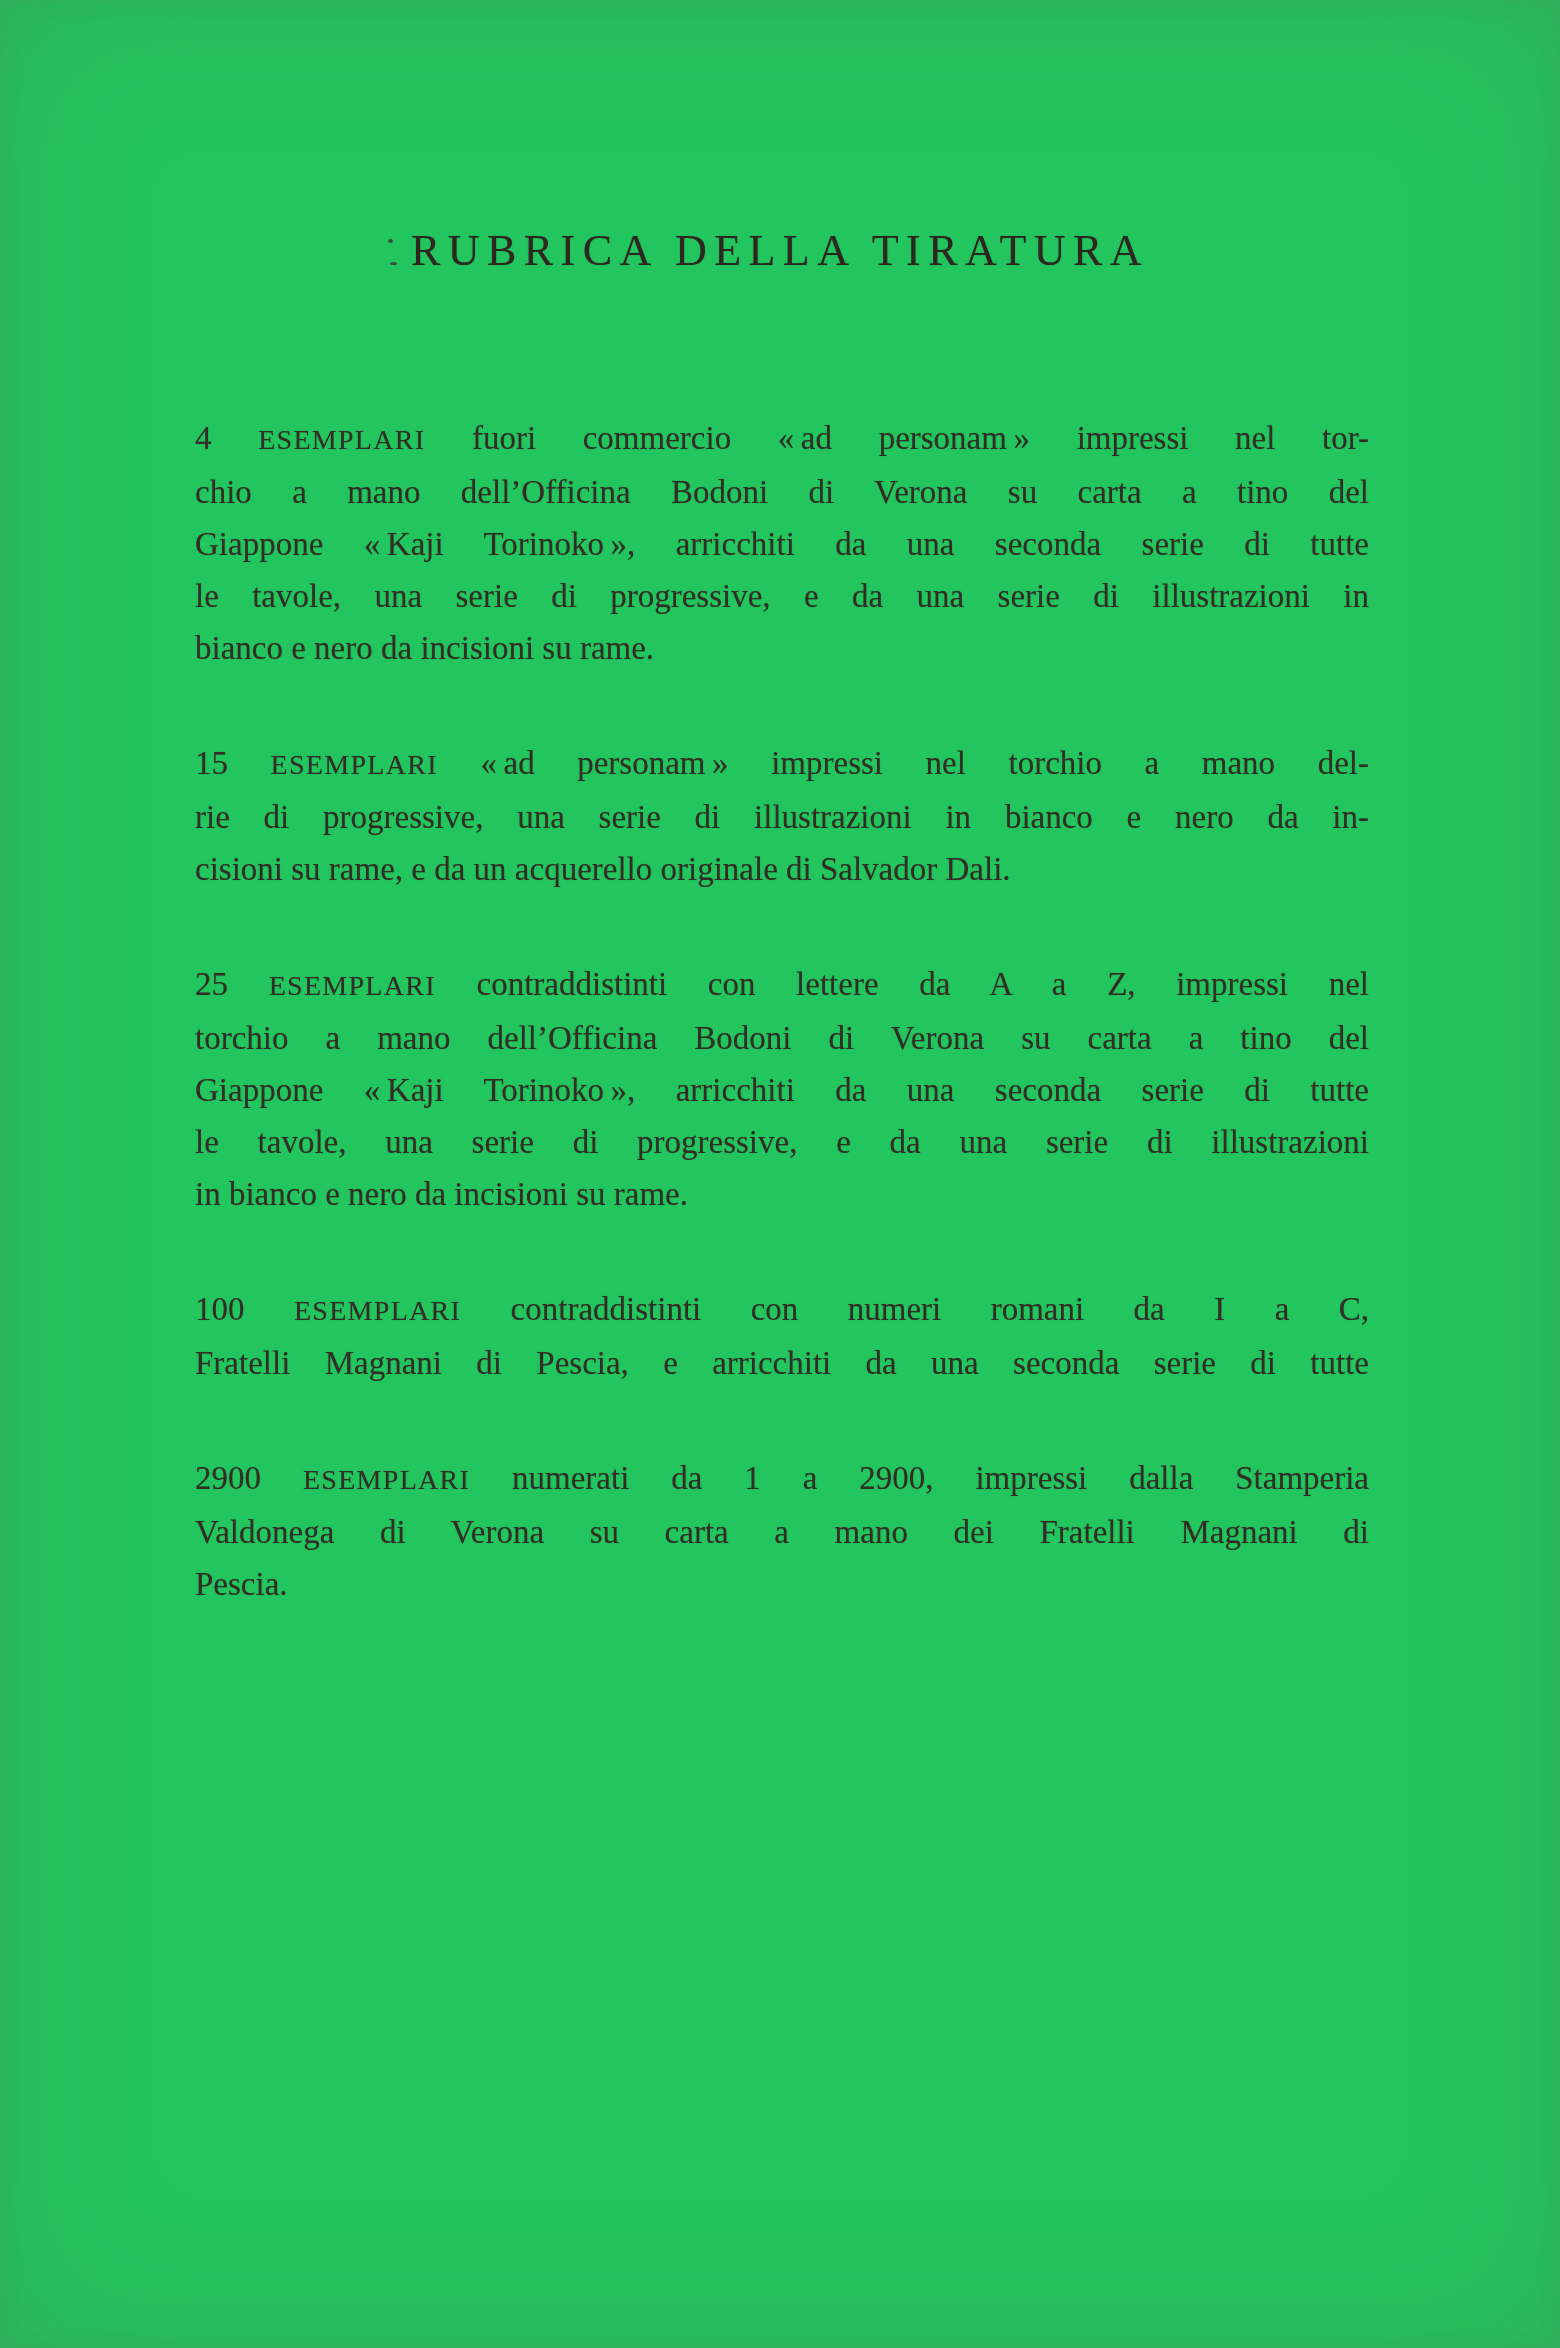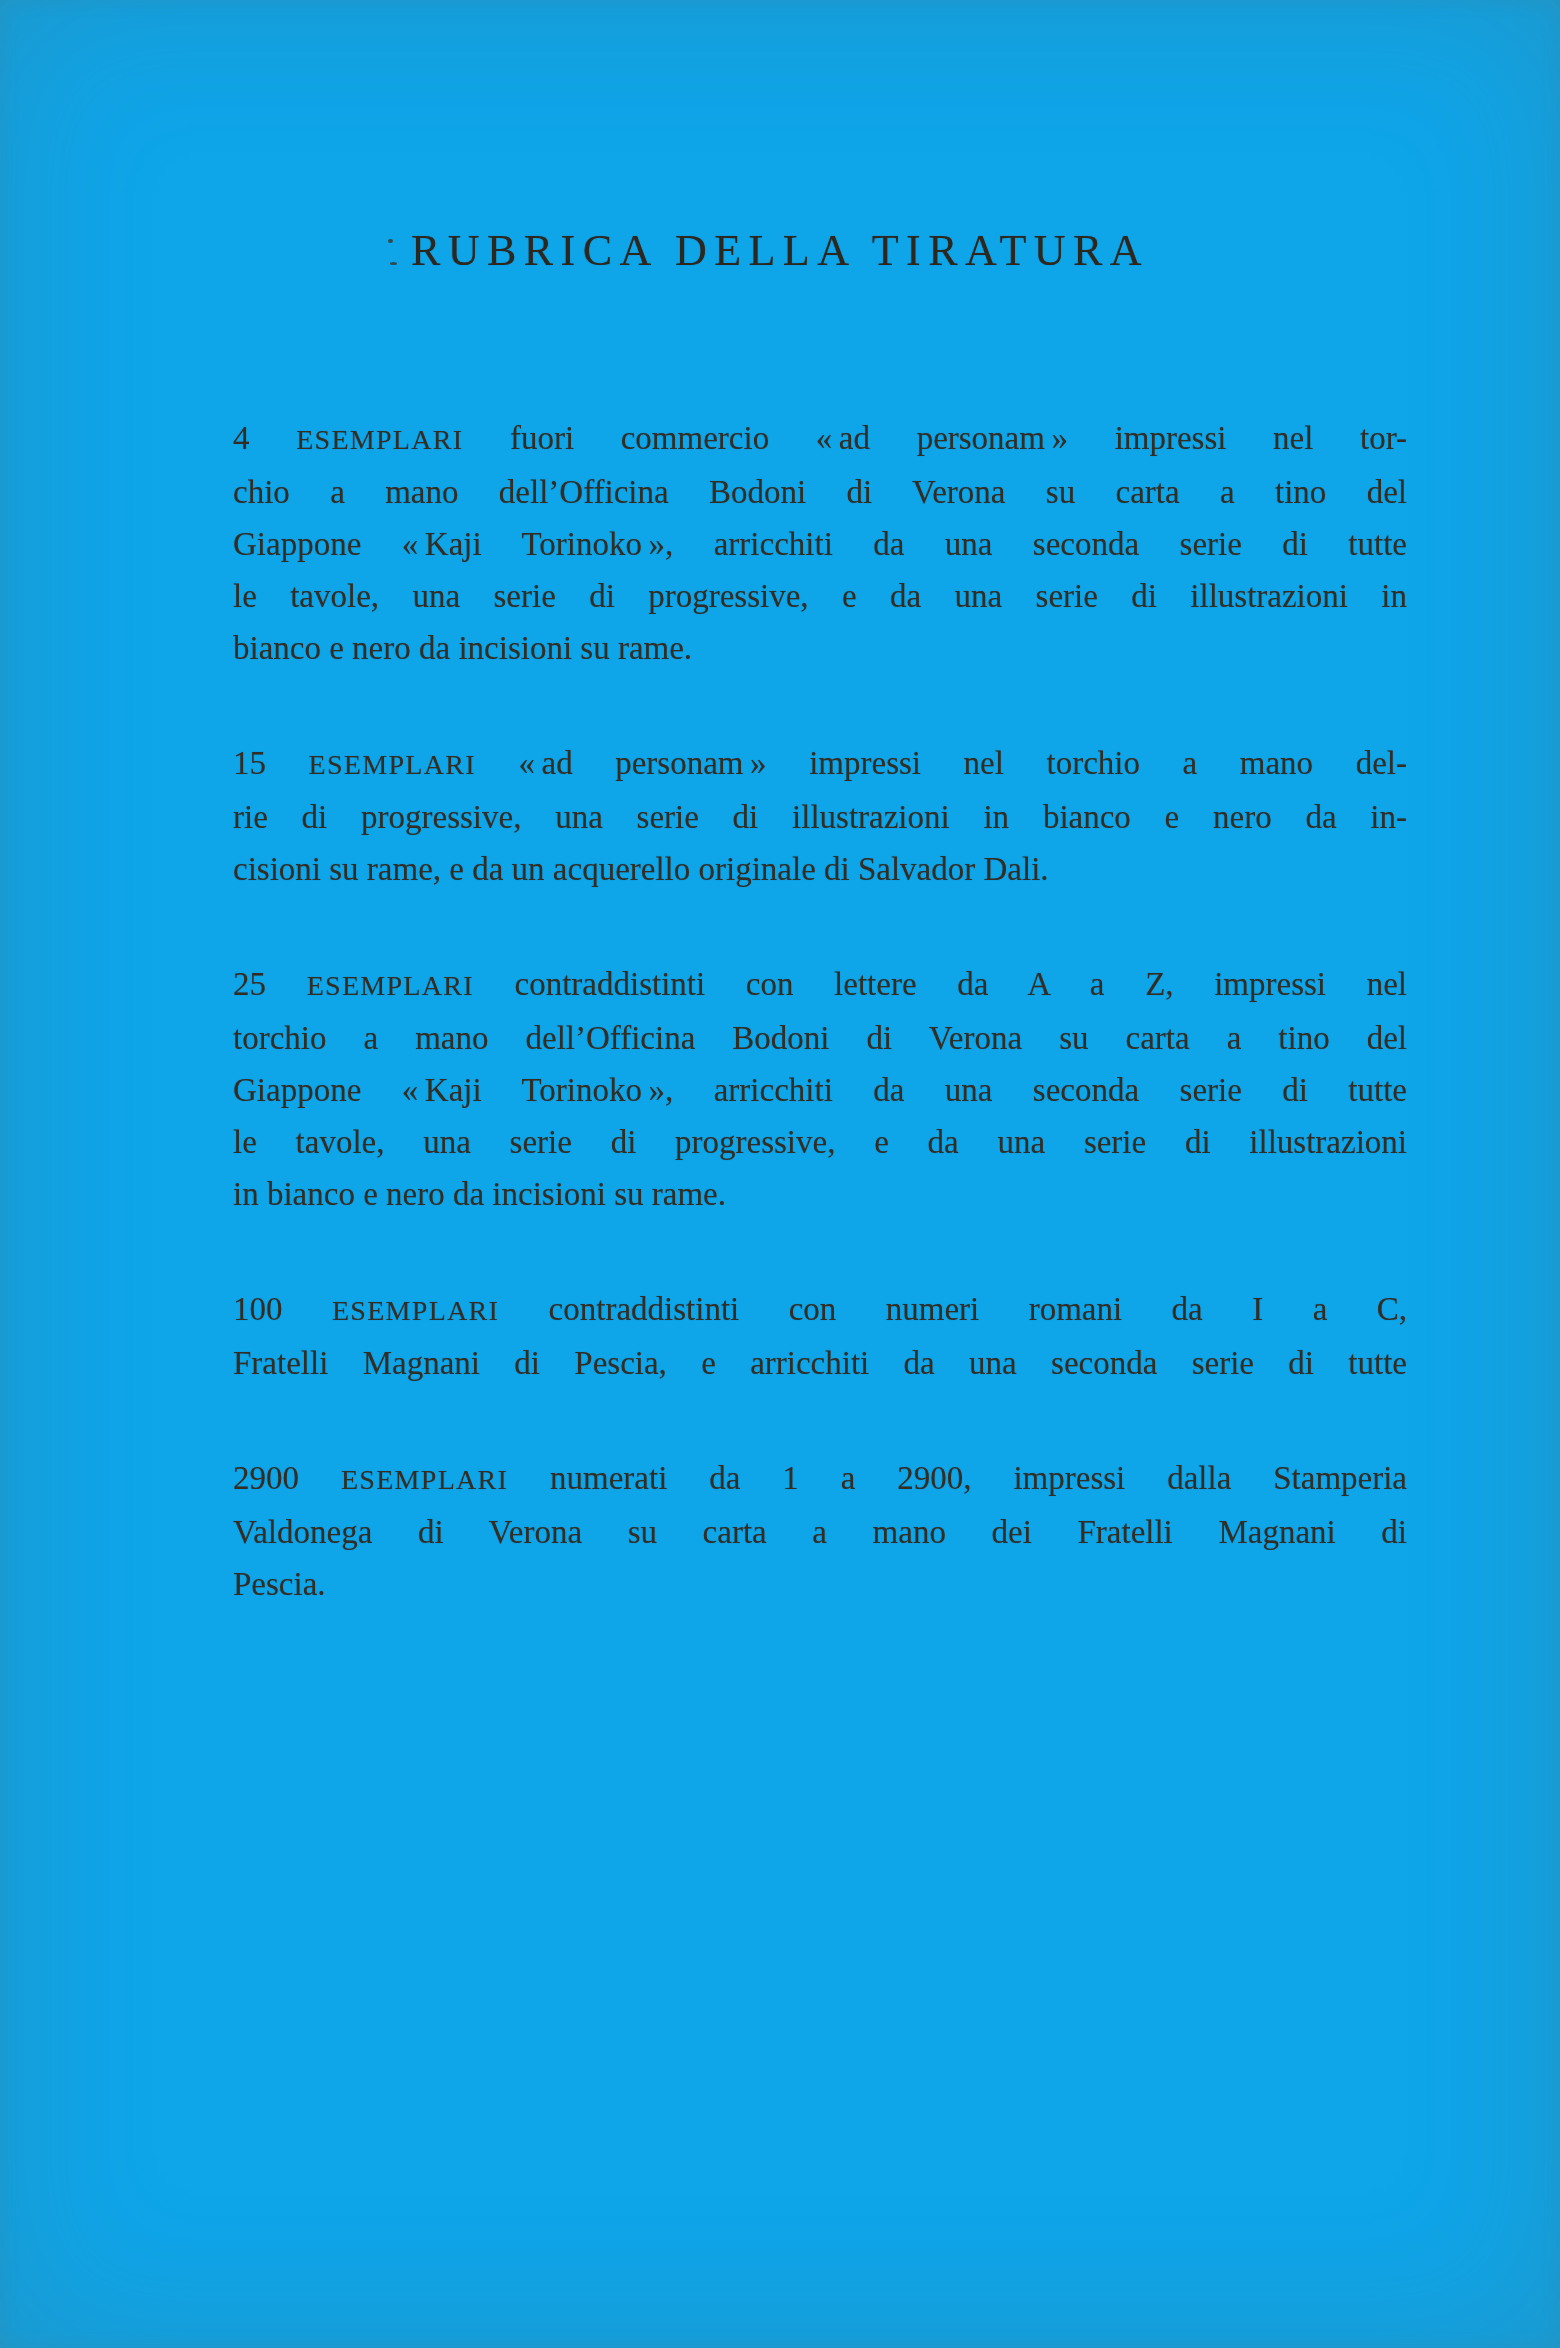--- a/index.html
+++ b/index.html
@@ -1,20 +1,20 @@
 <!DOCTYPE html>
 <html><head>
 <meta charset="utf-8">
 <style>
   html,body{margin:0;padding:0;}
   body{background:#c9c4b6;}
   .page{
     position:relative;
     width:1560px;height:2348px;
-    background:#0ea5e9;
+    background:#22c55e;
     font-family:"Liberation Serif", serif;
     color:#322d25;
     overflow:hidden;
   }
   
   .page::before{
     content:"";
     position:absolute;inset:0;
     box-shadow:inset 0 0 158px rgba(105,96,76,0.20), inset 0 0 21.7px rgba(105,96,76,0.12);
     pointer-events:none;
@@ -28,21 +28,20 @@
     color:#2c2820;
     text-shadow:0 0 1px rgba(44,40,32,0.45);
     white-space:nowrap;
   }
   .text-block{
     position:absolute;
     top:412px;left:195px;width:1174px;
     font-size:33px;
     line-height:52px;
     text-shadow:0 0 1px rgba(50,45,37,0.35);
-    margin-left:38px;
   }
   .para{margin:0 0 63px 0;}
   .line{
     text-align:justify;
     text-align-last:justify;
   }
   .line.last{text-align-last:left;}
   .sc{font-size:0.85em;letter-spacing:0.045em;}
   .speck{
     position:absolute;

